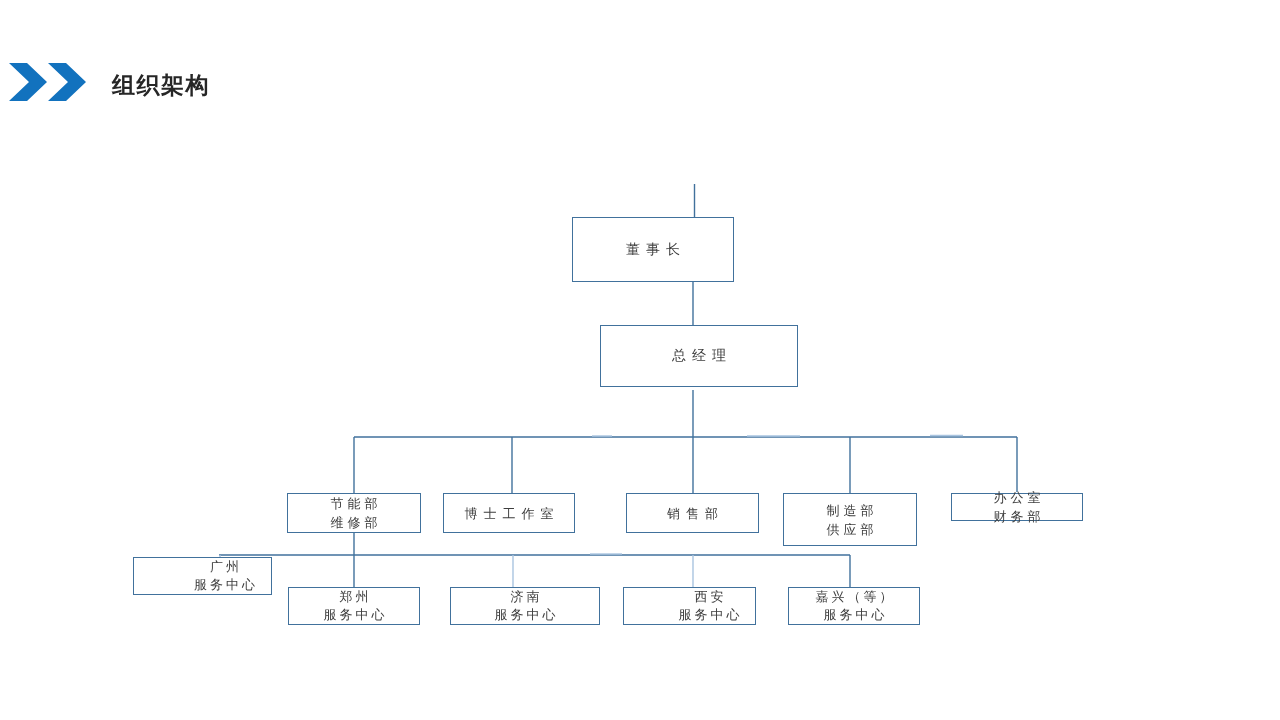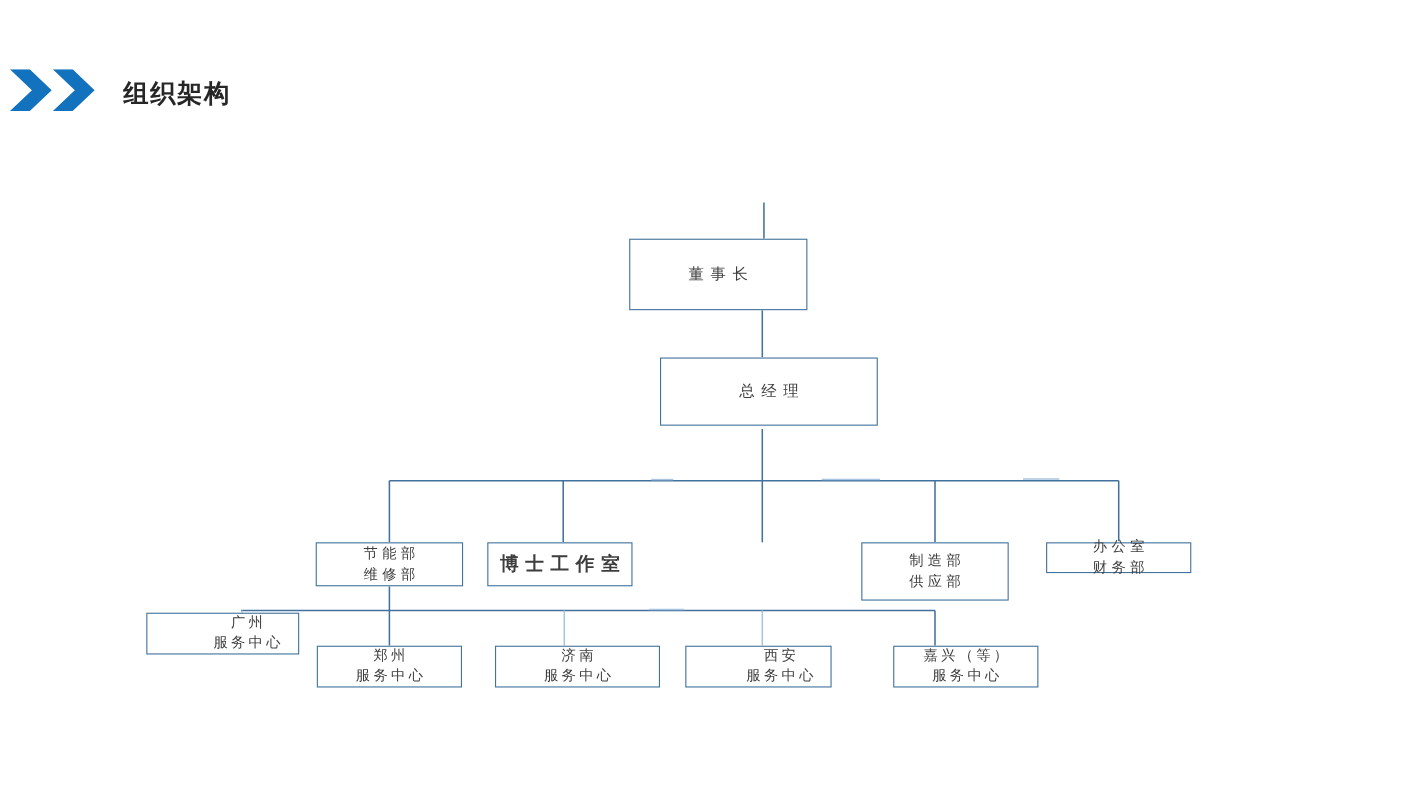--- a/index.html
+++ b/index.html
@@ -31,21 +31,21 @@
   .lines-layer line.light{stroke:var(--connector-light);}
   .node{
     position:absolute;box-sizing:border-box;
     border:1.5px solid var(--box-border);background:#fff;
     display:flex;flex-direction:column;align-items:center;justify-content:center;
     color:var(--box-text);text-align:center;
   }
   .node span{display:block;white-space:nowrap;}
   .node span:empty{display:none;}
   .lv-top{font-size:14px;letter-spacing:6px;text-indent:6px;}
-  .lv-mid1{font-size:17px;letter-spacing:6px;text-indent:6px;line-height:19px;font-weight:bold;}
+  .lv-mid1{font-size:13px;letter-spacing:6px;text-indent:6px;line-height:19px;}
   .lv-mid2{font-size:13px;letter-spacing:4px;text-indent:4px;line-height:19px;}
   .lv-bot{font-size:13px;letter-spacing:3px;text-indent:3px;line-height:18px;}
 </style>
 </head>
 <body>
 
 <div class="slide">
 
   <div class="chevrons">
     <svg viewBox="0 0 78 38">
@@ -90,20 +90,23 @@
     <span>总经理</span>
   </div>
 
   <div class="node lv-mid2" style="left:287px;top:493px;width:134px;height:40px;">
     <span>节能部</span>
     <span>维修部</span>
   </div>
   <div class="node lv-mid1" style="left:443px;top:493px;width:132px;height:40px;">
     <span>博士工作室</span>
   </div>
+  <div class="node lv-mid1" style="left:626px;top:493px;width:133px;height:40px;">
+    <span>销售部</span>
+  </div>
   <div class="node lv-mid2" style="left:783px;top:493px;width:134px;height:53px;">
     <span>制造部</span>
     <span>供应部</span>
   </div>
   <div class="node lv-mid2" style="left:951px;top:493px;width:132px;height:28px;">
     <span>办公室</span>
     <span>财务部</span>
   </div>
 
   <div class="node lv-bot" style="left:133px;top:557px;width:139px;height:38px;padding-left:44px;">
@@ -115,18 +118,18 @@
     <span>服务中心</span>
   </div>
   <div class="node lv-bot" style="left:450px;top:587px;width:150px;height:38px;">
     <span>济南</span>
     <span>服务中心</span>
   </div>
   <div class="node lv-bot" style="left:623px;top:587px;width:133px;height:38px;padding-left:39px;">
     <span>西安</span>
     <span>服务中心</span>
   </div>
-  <div class="node lv-bot" style="left:812px;top:587px;width:132px;height:38px;">
+  <div class="node lv-bot" style="left:788px;top:587px;width:132px;height:38px;">
     <span>嘉兴（等）</span>
     <span>服务中心</span>
   </div>
 
 </div>
 
 </body></html>

